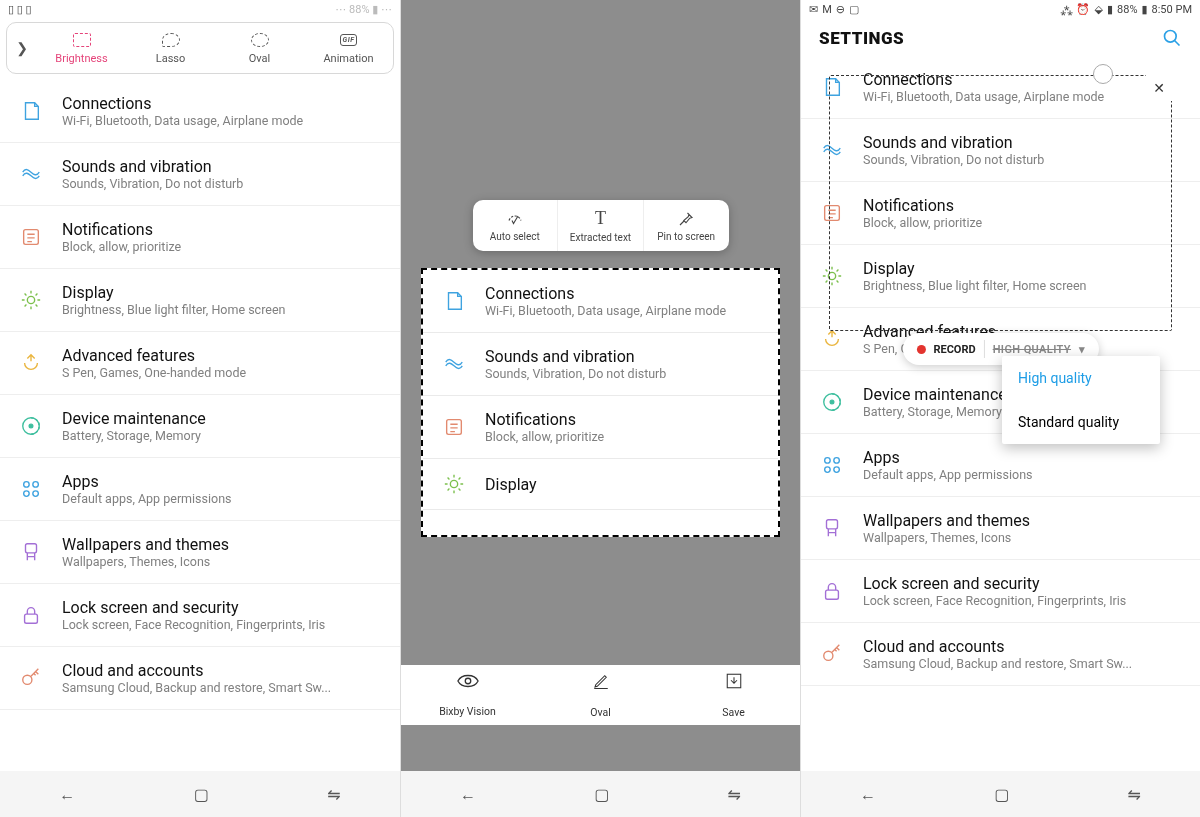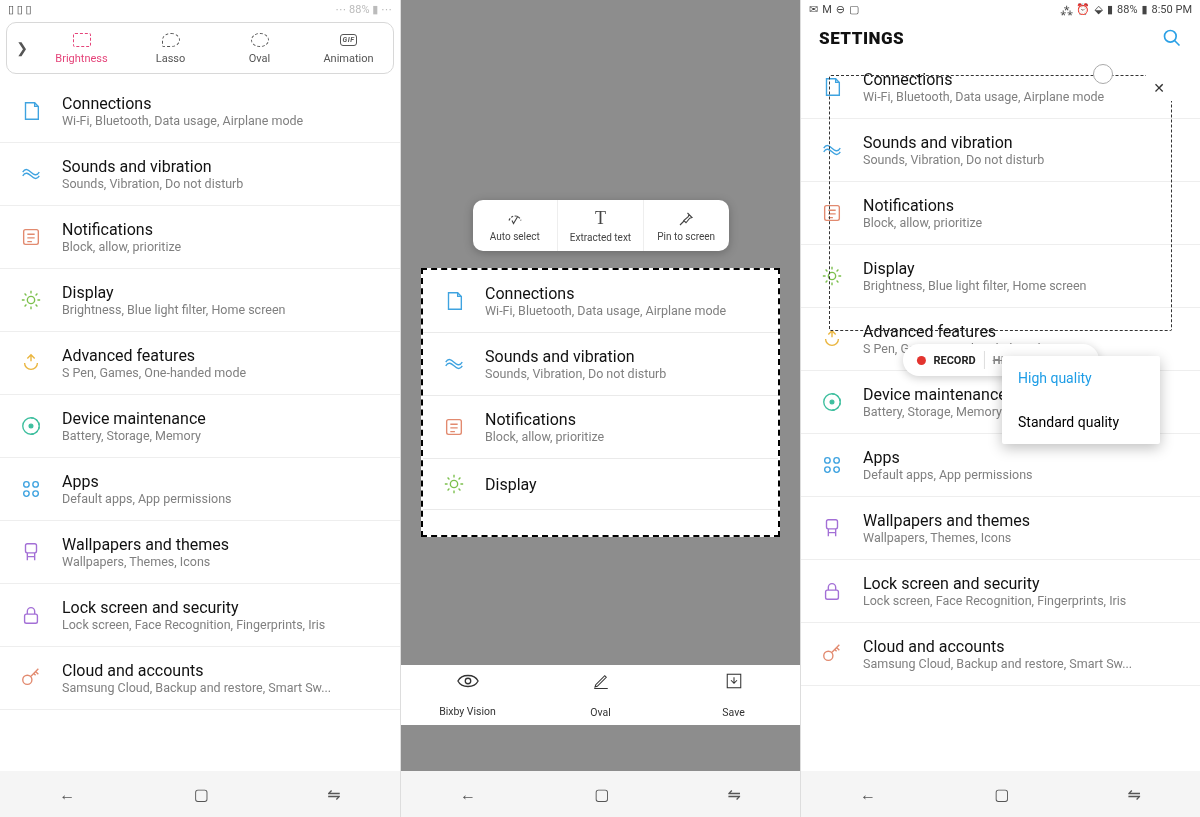--- a/index.html
+++ b/index.html
@@ -135,21 +135,21 @@
   .sel-handle {
     position:absolute; width:20px;height:20px;background:#fff;border:1px solid #aaa;border-radius:50%;
     top:-12px; right:58px;
   }
   .sel-close {
     position:absolute; top:-1px; right:-1px; width:26px;height:26px;
     background:#fff; display:flex;align-items:center;justify-content:center;
     font-size:14px; color:#333;
   }
   .record-pill {
-    position:absolute; top:344px; left:50%; transform:translateX(-50%);
+    position:absolute; top:333px; left:50%; transform:translateX(-50%);
     background:#fff; border-radius:30px;
     display:flex; align-items:center; gap:8px;
     padding:7px 14px; font-size:11px; font-weight:700; color:#222;
     box-shadow:0 2px 10px rgba(0,0,0,.2);
     white-space:nowrap;
   }
   .record-pill .dot{ width:9px;height:9px;background:#e3342f;border-radius:50%; }
   .record-pill .div{ width:1px;height:18px;background:#ddd; }
   .record-pill .qual{ color:#888;font-weight:600;letter-spacing:.4px; text-decoration:line-through; }
   .quality-menu {

